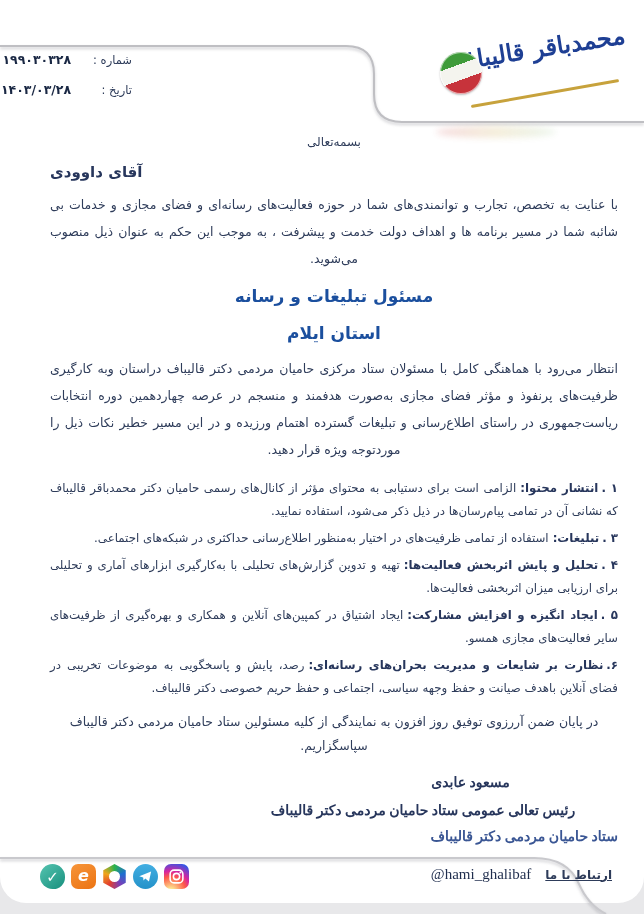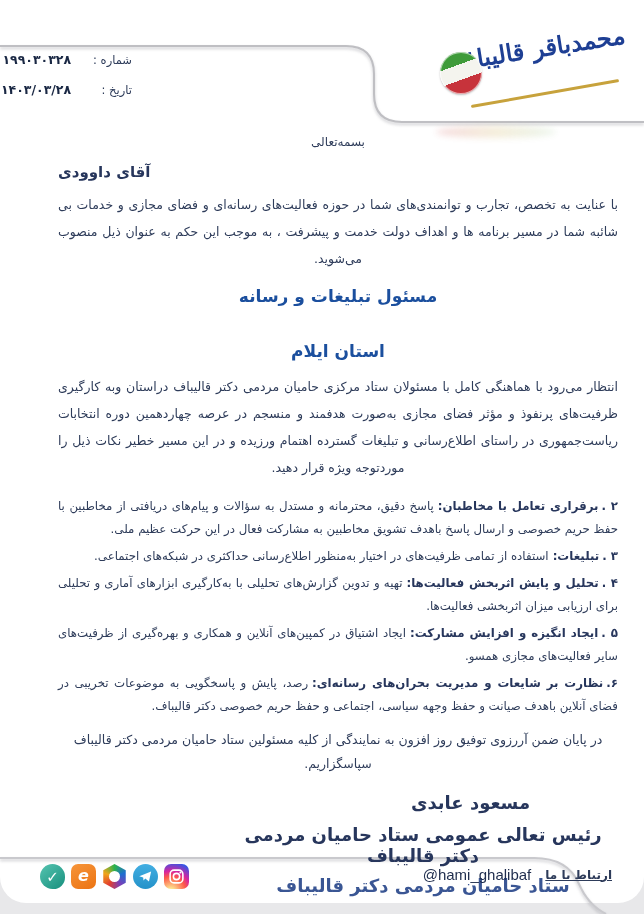--- a/index.html
+++ b/index.html
@@ -22,44 +22,44 @@
   .logo-reflection{position:absolute;left:48px;top:122px;width:120px;height:12px;border-radius:50%;
         background:linear-gradient(90deg,rgba(199,51,59,.30),rgba(199,162,60,.30),rgba(63,155,58,.18));
         filter:blur(3px);opacity:.6;}
   
   .meta{position:absolute;right:512px;left:18px;top:52px;display:grid;
         grid-template-columns:max-content max-content;column-gap:22px;row-gap:15px;
         font-size:11.5px;color:#2e3c5a;align-items:center;}
   .meta-label{text-align:right;}
   .meta-value{font-weight:bold;color:#1a2844;font-size:12.5px;letter-spacing:.5px;direction:rtl;}
   
-  .content{position:absolute;top:134px;right:26px;left:58px;color:#2e3c5a;}
+  .content{position:absolute;top:134px;right:26px;left:50px;color:#2e3c5a;}
   .besmele{text-align:center;font-size:12px;line-height:16px;}
   .addressee{text-align:left;font-weight:bold;font-size:15px;margin-top:13px;color:#273least}
   .addressee{color:#27365c;}
   .para{margin:10px 0 0;font-size:12.5px;line-height:27px;
         text-align:justify;text-align-last:center;}
   .blue-heading{color:#1b4f9e;font-weight:bold;font-size:17px;text-align:center;
         line-height:24px;margin-top:12px;}
-  .blue-heading.second{margin-top:31px;}
+  .blue-heading.second{margin-top:13px;}
   .items{list-style:none;margin:14px 0 0;padding:0;font-size:11.8px;line-height:23px;}
   .items li{text-align:justify;margin-bottom:4px;}
   .mk,.tt{font-weight:bold;color:#27365c;}
   .mk{margin-left:3px;}
   .tt{margin-left:4px;}
   .closing{margin:10px 0 0;font-size:12.5px;text-align:center;line-height:24px;}
-  .signature{width:390px;margin-top:16px;font-size:18px;color:#27365c;}
+  .signature{width:390px;margin-top:16px;font-size:14px;color:#27365c;font-family:Liberation Serif, serif;}
   .sig-name{font-weight:bold;text-align:center;padding-left:95px;}
   .sig-title{font-weight:bold;text-align:center;margin-top:11px;}
-  .sig-org{font-weight:bold;text-align:center;margin-top:9px;color:#3a5694;}
+  .sig-org{font-weight:bold;margin-top:9px;color:#3a5694;}
   
   .contact{position:absolute;top:866px;right:32px;display:flex;direction:rtl;
         align-items:center;gap:14px;}
   .contact-label{font-size:12px;font-weight:bold;color:#2e3c5a;text-decoration:underline;}
-  .handle{font-family:Liberation Sans, sans-serif;font-size:15px;
+  .handle{font-family:Liberation Serif, serif;font-size:15px;
         color:#1f2d4d;direction:ltr;}
   .icons{position:absolute;left:40px;top:864px;display:flex;direction:ltr;gap:6px;}
   .icon{width:25px;height:25px;display:flex;align-items:center;justify-content:center;
         box-sizing:border-box;}
   .icon.bale{border-radius:50% 50% 46% 50%;color:#fff;font-size:15px;font-weight:bold;
         background:linear-gradient(140deg,#55c4b0,#178f7d);}
   .icon.eitaa{border-radius:7px;background:linear-gradient(150deg,#f6953a,#ec7312);
         color:#fff;font-weight:bold;font-size:16px;font-style:italic;padding-bottom:2px;}
   .icon.soroush{clip-path:polygon(50% 0,95% 25%,95% 75%,50% 100%,5% 75%,5% 25%);
         background:conic-gradient(#2bb24c,#1d6fd1,#7a3fb8,#e2402f,#f0a519,#2bb24c);
@@ -97,21 +97,21 @@
   <div class="content">
     <div class="besmele">بسمه‌تعالی</div>
     <div class="addressee">آقای داوودی</div>
     <p class="para">با عنایت به تخصص، تجارب و توانمندی‌های شما در حوزه فعالیت‌های رسانه‌ای و فضای مجازی و خدمات بی شائبه شما در مسیر برنامه ها و اهداف دولت خدمت و پیشرفت ، به موجب این حکم به عنوان ذیل منصوب می‌شوید.</p>
     <div class="blue-heading">مسئول تبلیغات و رسانه</div>
     <div class="blue-heading second">استان ایلام</div>
     <p class="para">انتظار می‌رود با هماهنگی کامل با مسئولان ستاد مرکزی حامیان مردمی دکتر قالیباف دراستان وبه کارگیری ظرفیت‌های پرنفوذ و مؤثر فضای مجازی به‌صورت هدفمند و منسجم در عرصه چهاردهمین دوره انتخابات ریاست‌جمهوری در راستای اطلاع‌رسانی و تبلیغات گسترده اهتمام ورزیده و در این مسیر خطیر نکات ذیل را موردتوجه ویژه قرار دهید.</p>
 
     <ol class="items">
       <li>
-        <b class="mk">۲ .</b><b class="tt">برقراری تعامل با مخاطبان:</b><span class="tx">پاسخ دقیق، محترمانه و مستدل به سؤالات و پیام‌های دریافتی از مخاطبین با حفظ حریم خصوصی و ارسال پاسخ باهدف تشویق مخاطبین به مشارکت فعال در این حرکت عظیم ملی.</span>
+        <b class="mk">۱ .</b><b class="tt">انتشار محتوا:</b><span class="tx">الزامی است برای دستیابی به محتوای مؤثر از کانال‌های رسمی حامیان دکتر محمدباقر قالیباف که نشانی آن در تمامی پیام‌رسان‌ها در ذیل ذکر می‌شود، استفاده نمایید.</span>
       </li>
       <li>
         <b class="mk">۳ .</b><b class="tt">تبلیغات:</b><span class="tx">استفاده از تمامی ظرفیت‌های در اختیار به‌منظور اطلاع‌رسانی حداکثری در شبکه‌های اجتماعی.</span>
       </li>
       <li>
         <b class="mk">۴ .</b><b class="tt">تحلیل و پایش اثربخش فعالیت‌ها:</b><span class="tx">تهیه و تدوین گزارش‌های تحلیلی با به‌کارگیری ابزارهای آماری و تحلیلی برای ارزیابی میزان اثربخشی فعالیت‌ها.</span>
       </li>
       <li>
         <b class="mk">۵ .</b><b class="tt">ایجاد انگیزه و افزایش مشارکت:</b><span class="tx">ایجاد اشتیاق در کمپین‌های آنلاین و همکاری و بهره‌گیری از ظرفیت‌های سایر فعالیت‌های مجازی همسو.</span>
       </li>

